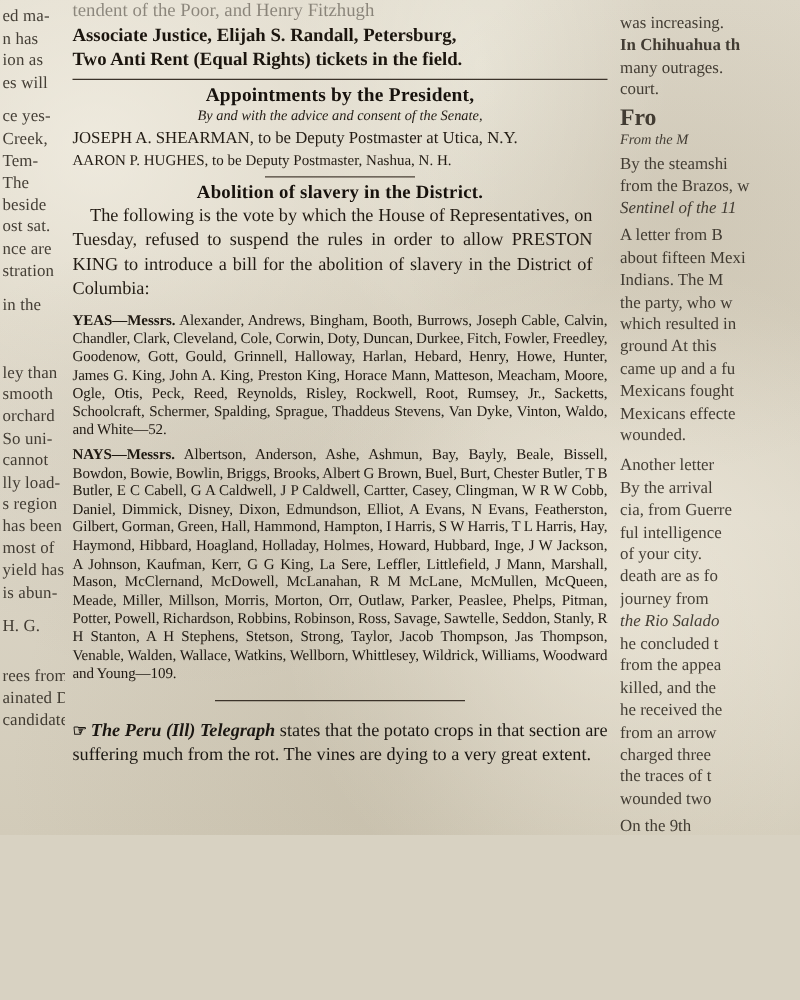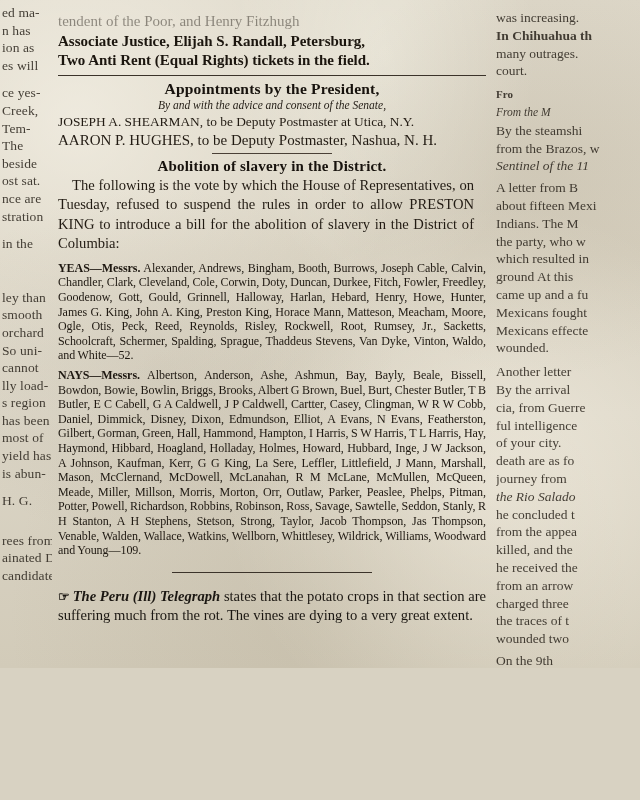--- a/index.html
+++ b/index.html
@@ -58,21 +58,21 @@
     white-space: nowrap;
     color: #2a241c;
     padding-left: 2px;
   }
   #col-left .sp { height: 10px; }
 
   
   #col-center {
     left: 58px;
     width: 428px;
-    padding-top: 12px;
+    padding-top: 0;
   }
   
   #col-right {
     left: 496px;
     width: 144px;
     padding-top: 9px;
     overflow: hidden;
   }
   #col-right .ln {
     font-size: 13.5px;
@@ -206,21 +206,21 @@
 
     <div class="topline faded" style="opacity:.45;">tendent of the Poor, and Henry Fitzhugh</div>
     <div class="topline b">Associate Justice, Elijah S. Randall, Petersburg,</div>
     <div class="topline b">Two Anti Rent (Equal Rights) tickets in the field.</div>
 
     <hr class="rule">
 
     <div class="hd">Appointments by the President,</div>
     <div class="hd2">By and with the advice and consent of the Senate,</div>
     <div class="para" style="font-size:13.4px;line-height:17px;">JOSEPH A. SHEARMAN, to be Deputy Postmaster at Utica, N.Y.</div>
-    <div class="para" style="font-size:15px;line-height:17px;">AARON P. HUGHES, to be Deputy Postmaster, Nashua, N. H.</div>
+    <div class="para" style="font-size:12px;line-height:17px;">AARON P. HUGHES, to be Deputy Postmaster, Nashua, N. H.</div>
 
     <hr class="rule short">
 
     <div class="hd" style="font-size:15px;">Abolition of slavery in the District.</div>
     <div class="para lead">The following is the vote by which the House of Representatives, on Tuesday, refused to suspend the rules in order to allow PRESTON KING to introduce a bill for the abolition of slavery in the District of Columbia:</div>
 
     <div class="gap"></div>
 
     <p class="names">
       <span class="lbl">YEAS—Messrs.</span>
@@ -242,21 +242,21 @@
     </p>
 
   </div>
 
   <div class="col faded blurred" id="col-right">
     <div class="ln">was increasing.</div>
     <div class="ln" style="font-weight:bold">In Chihuahua th</div>
     <div class="ln">many outrages.</div>
     <div class="ln">court.</div>
     <div class="sp" style="height:6px"></div>
-    <div class="ln" style="font-weight:bold;font-size:11px">Fro</div>
+    <div class="ln" style="font-weight:bold;font-size:19px">Fro</div>
     <div class="ln" style="font-style:italic;font-size:11.5px">From the M</div>
     <div class="ln">By the steamshi</div>
     <div class="ln">from the Brazos, w</div>
     <div class="ln" style="font-style:italic">Sentinel of the 11</div>
     <div class="sp" style="height:4px"></div>
     <div class="ln">A letter from B</div>
     <div class="ln">about fifteen Mexi</div>
     <div class="ln">Indians.  The M</div>
     <div class="ln">the party, who w</div>
     <div class="ln">which resulted in</div>

